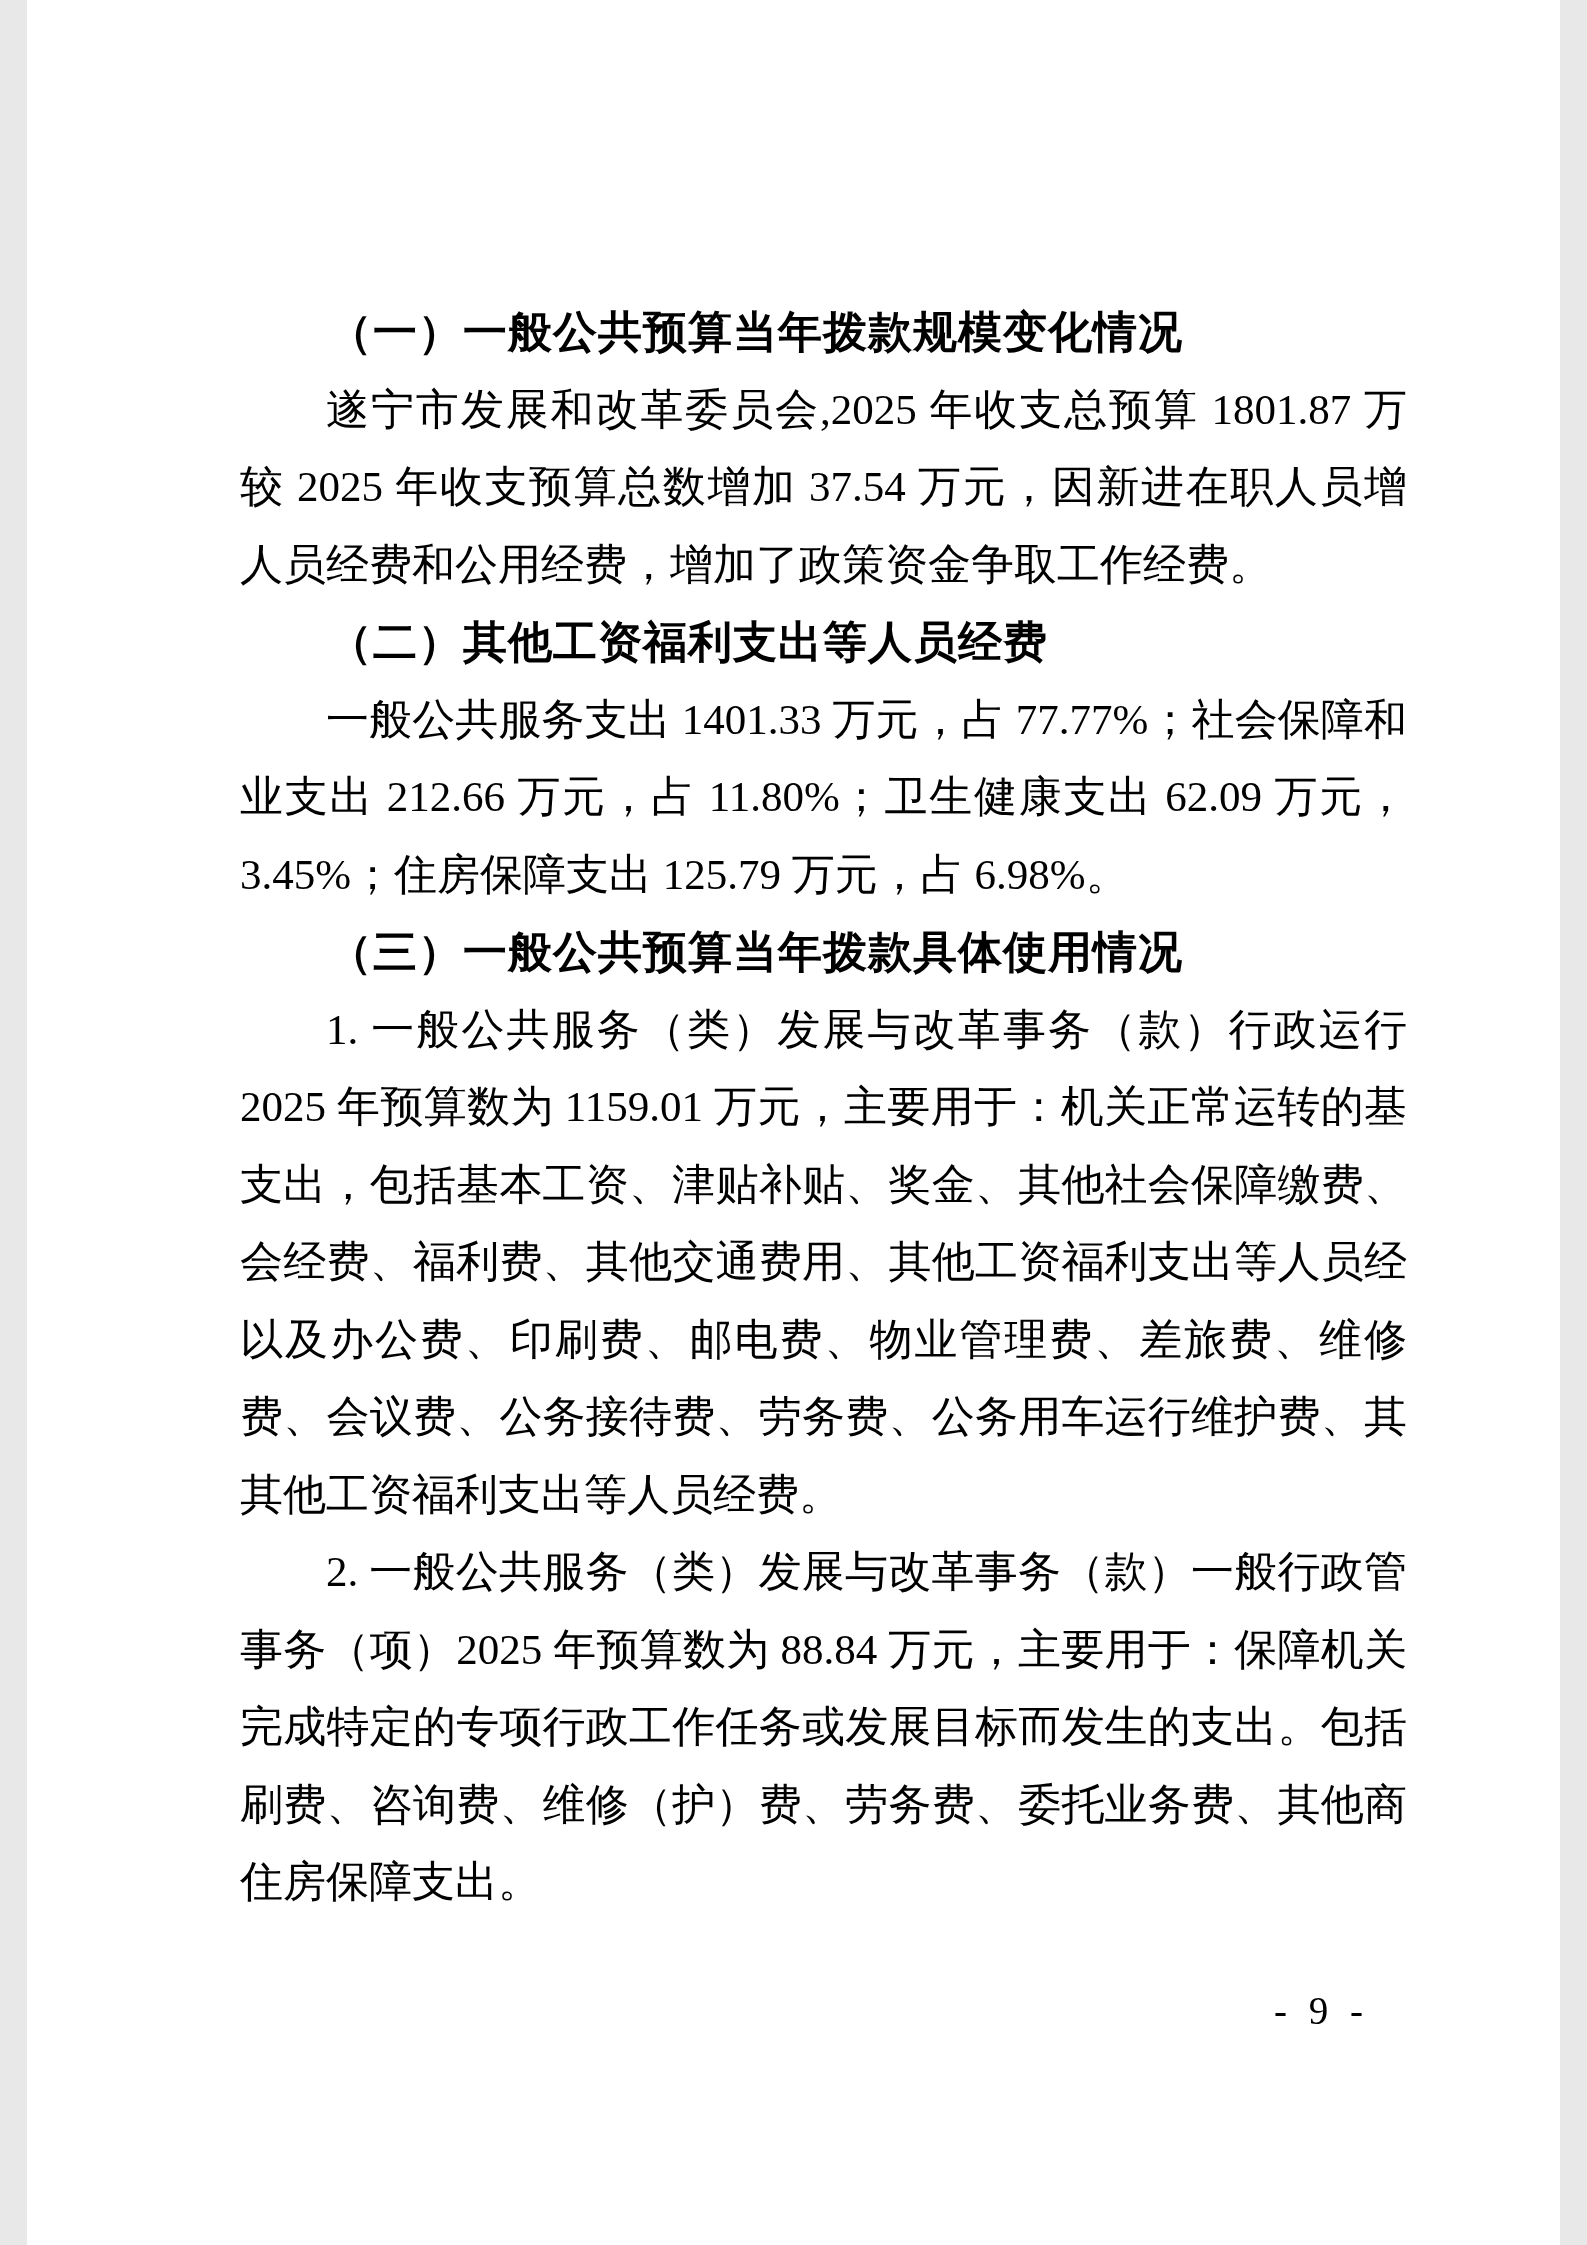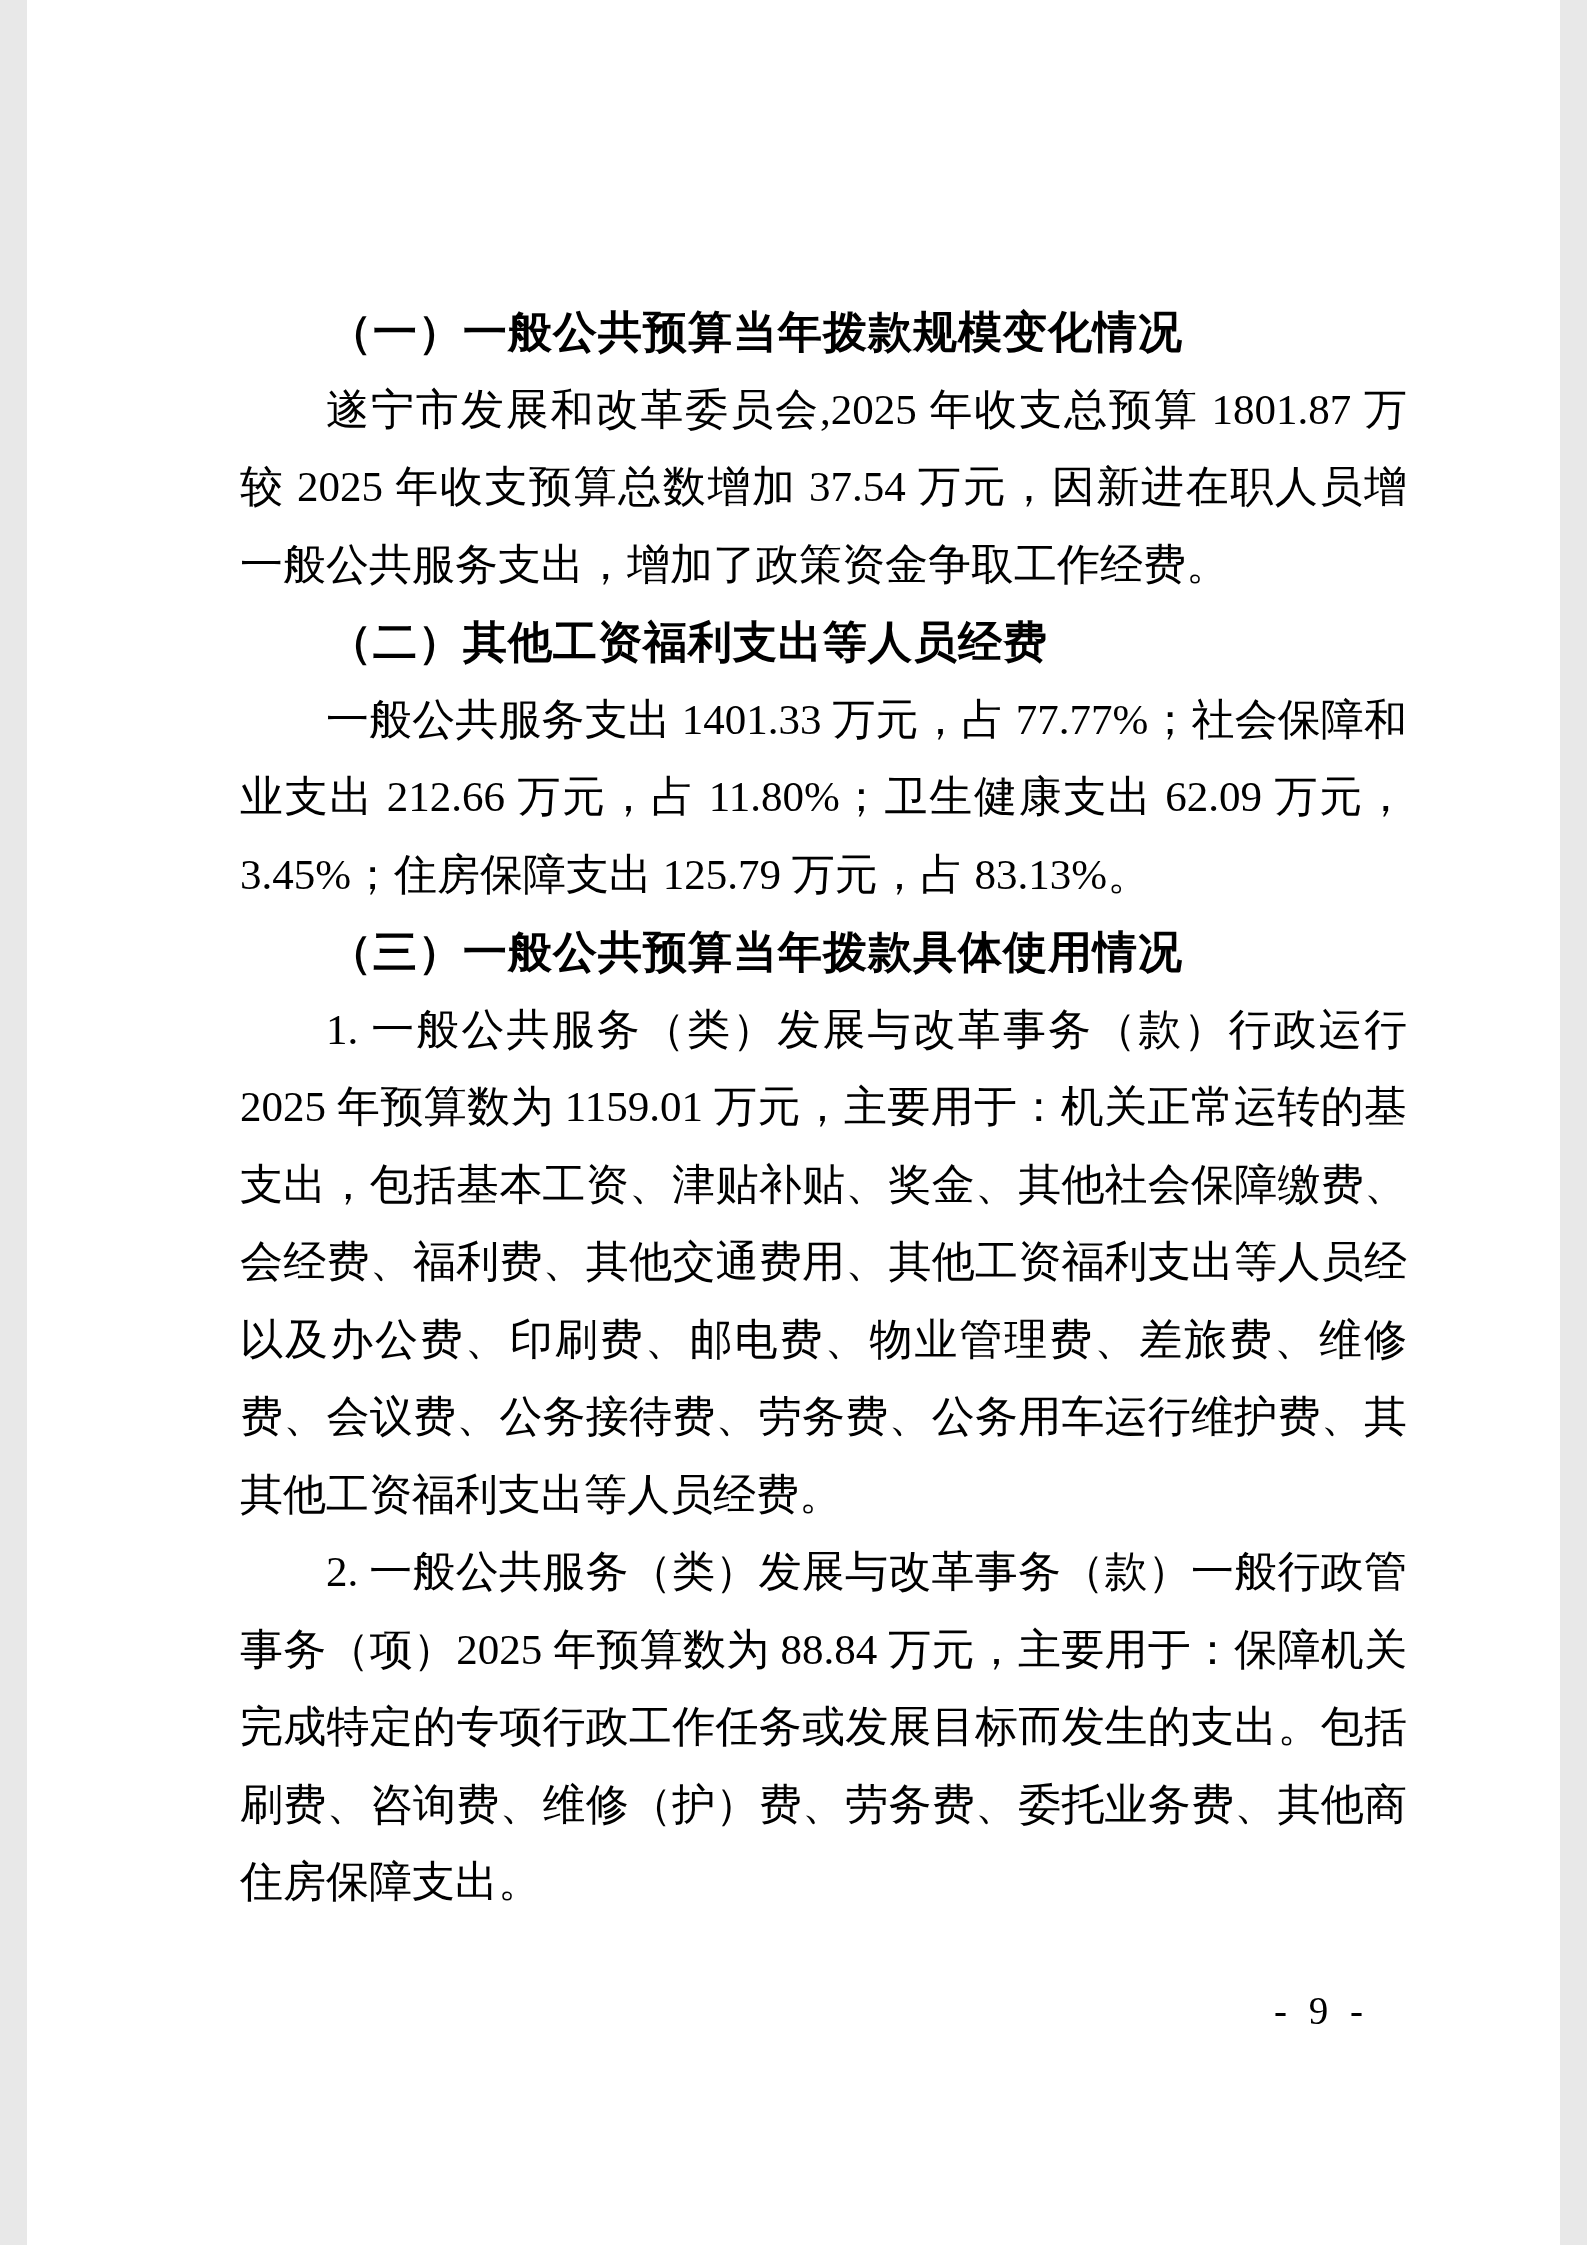--- a/index.html
+++ b/index.html
@@ -64,29 +64,29 @@
 <body>
 
 <div class="page">
   <div class="content">
 
     <div class="heading">（一）一般公共预算当年拨款规模变化情况</div>
 
     <div class="para">
       <div class="line first">遂宁市发展和改革委员会,2025 年收支总预算 1801.87 万元，</div>
       <div class="line">较 2025 年收支预算总数增加 37.54 万元，因新进在职人员增加了</div>
-      <div class="line last">一般公共服务支出，增加了政策资金争取工作经费。</div>
+      <div class="line last">人员经费和公用经费，增加了政策资金争取工作经费。</div>
     </div>
 
     <div class="heading">（二）其他工资福利支出等人员经费</div>
 
     <div class="para">
       <div class="line first">一般公共服务支出 1401.33 万元，占 77.77%；社会保障和就</div>
       <div class="line">业支出 212.66 万元，占 11.80%；卫生健康支出 62.09 万元，占</div>
-      <div class="line last">3.45%；住房保障支出 125.79 万元，占 83.13%。</div>
+      <div class="line last">3.45%；住房保障支出 125.79 万元，占 6.98%。</div>
     </div>
 
     <div class="heading">（三）一般公共预算当年拨款具体使用情况</div>
 
     <div class="para">
       <div class="line first">1. 一般公共服务（类）发展与改革事务（款）行政运行（项）</div>
       <div class="line">2025 年预算数为 1159.01 万元，主要用于：机关正常运转的基本</div>
       <div class="line">支出，包括基本工资、津贴补贴、奖金、其他社会保障缴费、工</div>
       <div class="line">会经费、福利费、其他交通费用、其他工资福利支出等人员经费，</div>
       <div class="line">以及办公费、印刷费、邮电费、物业管理费、差旅费、维修（护）</div>

